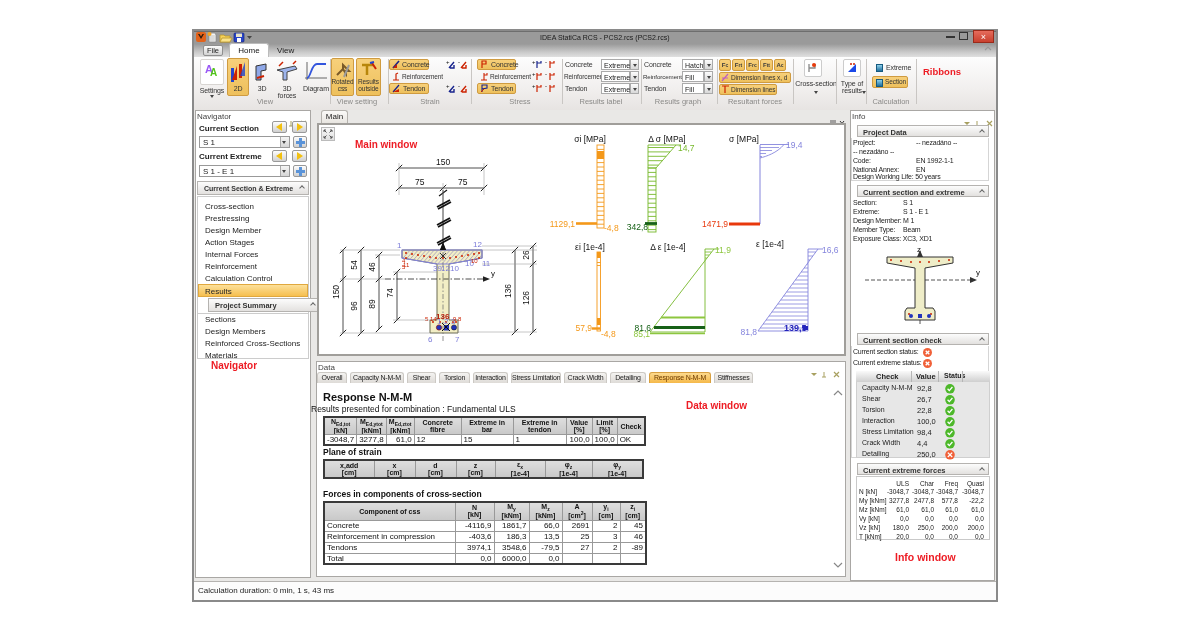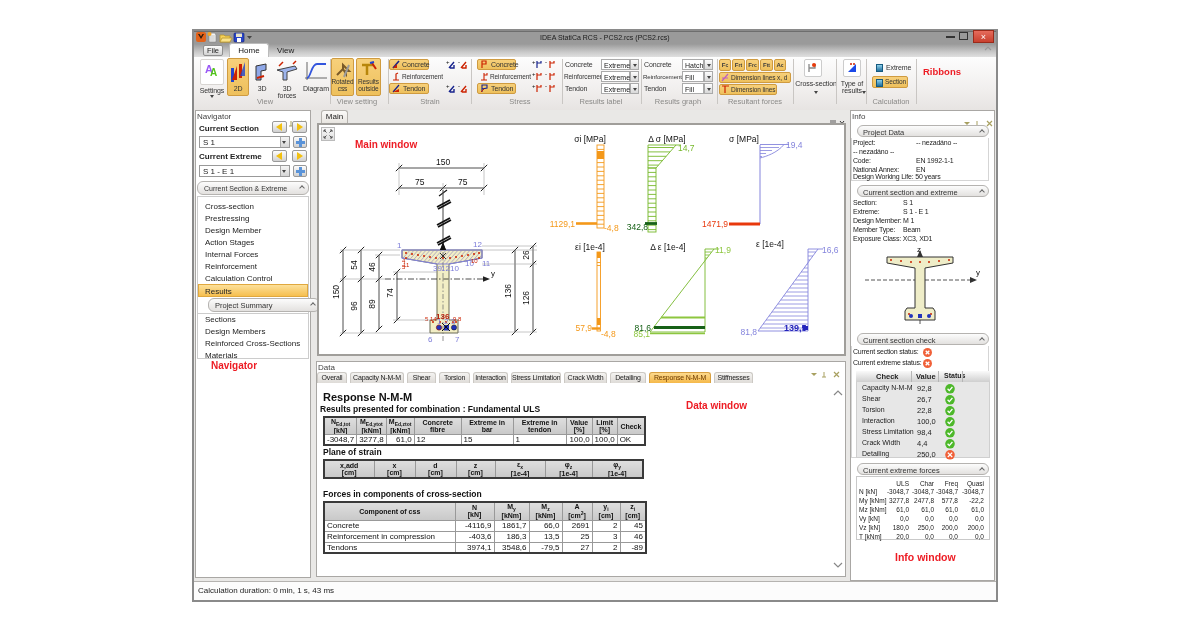--- a/index.html
+++ b/index.html
@@ -8,21 +8,21 @@
 .ttxt{position:absolute;top:34px;font-size:7px;color:#1a1a1a}
 #tabrow{position:absolute;left:194px;top:44px;width:802px;height:13px;background:linear-gradient(#9a9a9a,#c8c8c8 60%,#e0e0e0)}
 #ribbon{position:absolute;left:194px;top:57px;width:802px;height:53px;background:linear-gradient(#fdfdfd,#f1efee 60%,#e7e4e2)}
 .rsep{position:absolute;top:59px;height:45px;width:1px;background:#c9c6c3}
 .rlabel{position:absolute;top:97px;height:8px;font-size:7.5px;color:#8b8a88;text-align:center}
 .rbtn{position:absolute;font-size:7px;color:#333;letter-spacing:-0.1px}
 .obtn{position:absolute;background:linear-gradient(#f7d07b,#eec05c);border:1px solid #cf9b40;border-radius:2px;font-size:7.5px;color:#3a3a3a}
 .tab{position:absolute;font-size:8px;color:#222}
 .panel{position:absolute;background:#fff;border:1px solid #a9a7a4}
 .phead{font-size:8px;color:#444}
-.ghead{position:absolute;background:linear-gradient(#fcfcfc,#e3e1df);border:1px solid #b5b3b0;border-radius:6px;font-size:7.5px;font-weight:normal;color:#333;white-space:nowrap}
+.ghead{position:absolute;background:linear-gradient(#fcfcfc,#e3e1df);border:1px solid #b5b3b0;border-radius:0;font-size:7.5px;font-weight:bold;color:#333;white-space:nowrap}
 .ghead span{position:absolute;right:4px;top:3.5px;width:4px;height:4px;border-left:1.2px solid #666;border-top:1.2px solid #666;transform:rotate(45deg);overflow:hidden;color:transparent;font-size:0}
 .nitem{position:absolute;font-size:8px;color:#222;left:8px}
 .red{color:#ed1c24;font-weight:bold;font-size:10px;position:absolute}
 .ilbl{position:absolute;font-size:7px;color:#222;letter-spacing:-0.2px;white-space:nowrap}
 table{border-collapse:collapse}
 </style></head>
 <body>
 <div id="win"></div>
 <div id="titlebar"></div>
 
@@ -510,21 +510,21 @@
 <div class="dtab" style="left:122px;width:31px">Torsion</div>
 <div class="dtab" style="left:156px;width:35px">Interaction</div>
 <div class="dtab" style="left:194px;width:50px">Stress Limitation</div>
 <div class="dtab" style="left:247px;width:43px">Crack Width</div>
 <div class="dtab" style="left:293px;width:36px">Detailing</div>
 <div class="dtab" style="left:332px;width:62px;background:linear-gradient(#fcd98d,#f5b94a);border-color:#d8a040;color:#6b3a00">Response N-M-M</div>
 <div class="dtab" style="left:397px;width:39px">Stiffnesses</div>
 </div>
 <div class="a" style="left:317px;top:383px;width:528px;height:193px;background:#fff"></div>
 <div class="a" style="left:323px;top:391px;font-size:11px;font-weight:bold;color:#111">Response N-M-M</div>
-<div class="a" style="left:320px;top:404px;font-size:8.5px;font-weight:bold;color:#111">Results presented for combination : Fundamental ULS</div>
+<div class="a" style="left:311px;top:404px;font-size:8.5px;font-weight:normal;color:#111">Results presented for combination : Fundamental ULS</div>
 <div class="red" style="left:686px;top:400px">Data window</div>
 <style>
 .dt{position:absolute;border-collapse:collapse;table-layout:fixed}
 .dt td,.dt th{border:1px solid #999;overflow:hidden;white-space:nowrap;padding:0 2px;font-weight:normal}
 .dt th{background:linear-gradient(#dedede,#c9c9c9);font-weight:bold;font-size:7px;color:#111;text-align:center;padding:0 1px}
 .dt td{font-size:8px;color:#111}
 .rr{text-align:right}
 sub{font-size:5px}
 </style>
 <table class="dt" style="left:323px;top:416px;border:2px solid #3a3a3a">
@@ -598,20 +598,29 @@
         <td class="rr">46</td>
       </tr>
 <tr style="height:11px">
         <td>Tendons</td>
         <td class="rr">3974,1</td>
         <td class="rr">3548,6</td>
         <td class="rr">-79,5</td>
         <td class="rr">27</td>
         <td class="rr">2</td>
         <td class="rr">-89</td>
+      </tr>
+<tr style="height:11px">
+        <td>Total</td>
+        <td class="rr">0,0</td>
+        <td class="rr">6000,0</td>
+        <td class="rr">0,0</td>
+        <td></td>
+        <td></td>
+        <td></td>
       </tr>
 </tbody>
   </table>
 <svg class="a" style="left:833px;top:390px" width="10" height="6" viewBox="0 0 10 6">
     <path d="M1 5 L5 1 L9 5" stroke="#888" stroke-width="1.2" fill="none"></path>
   </svg>
 <svg class="a" style="left:833px;top:562px" width="10" height="6" viewBox="0 0 10 6">
     <path d="M1 1 L5 5 L9 1" stroke="#888" stroke-width="1.2" fill="none"></path>
   </svg>
 

